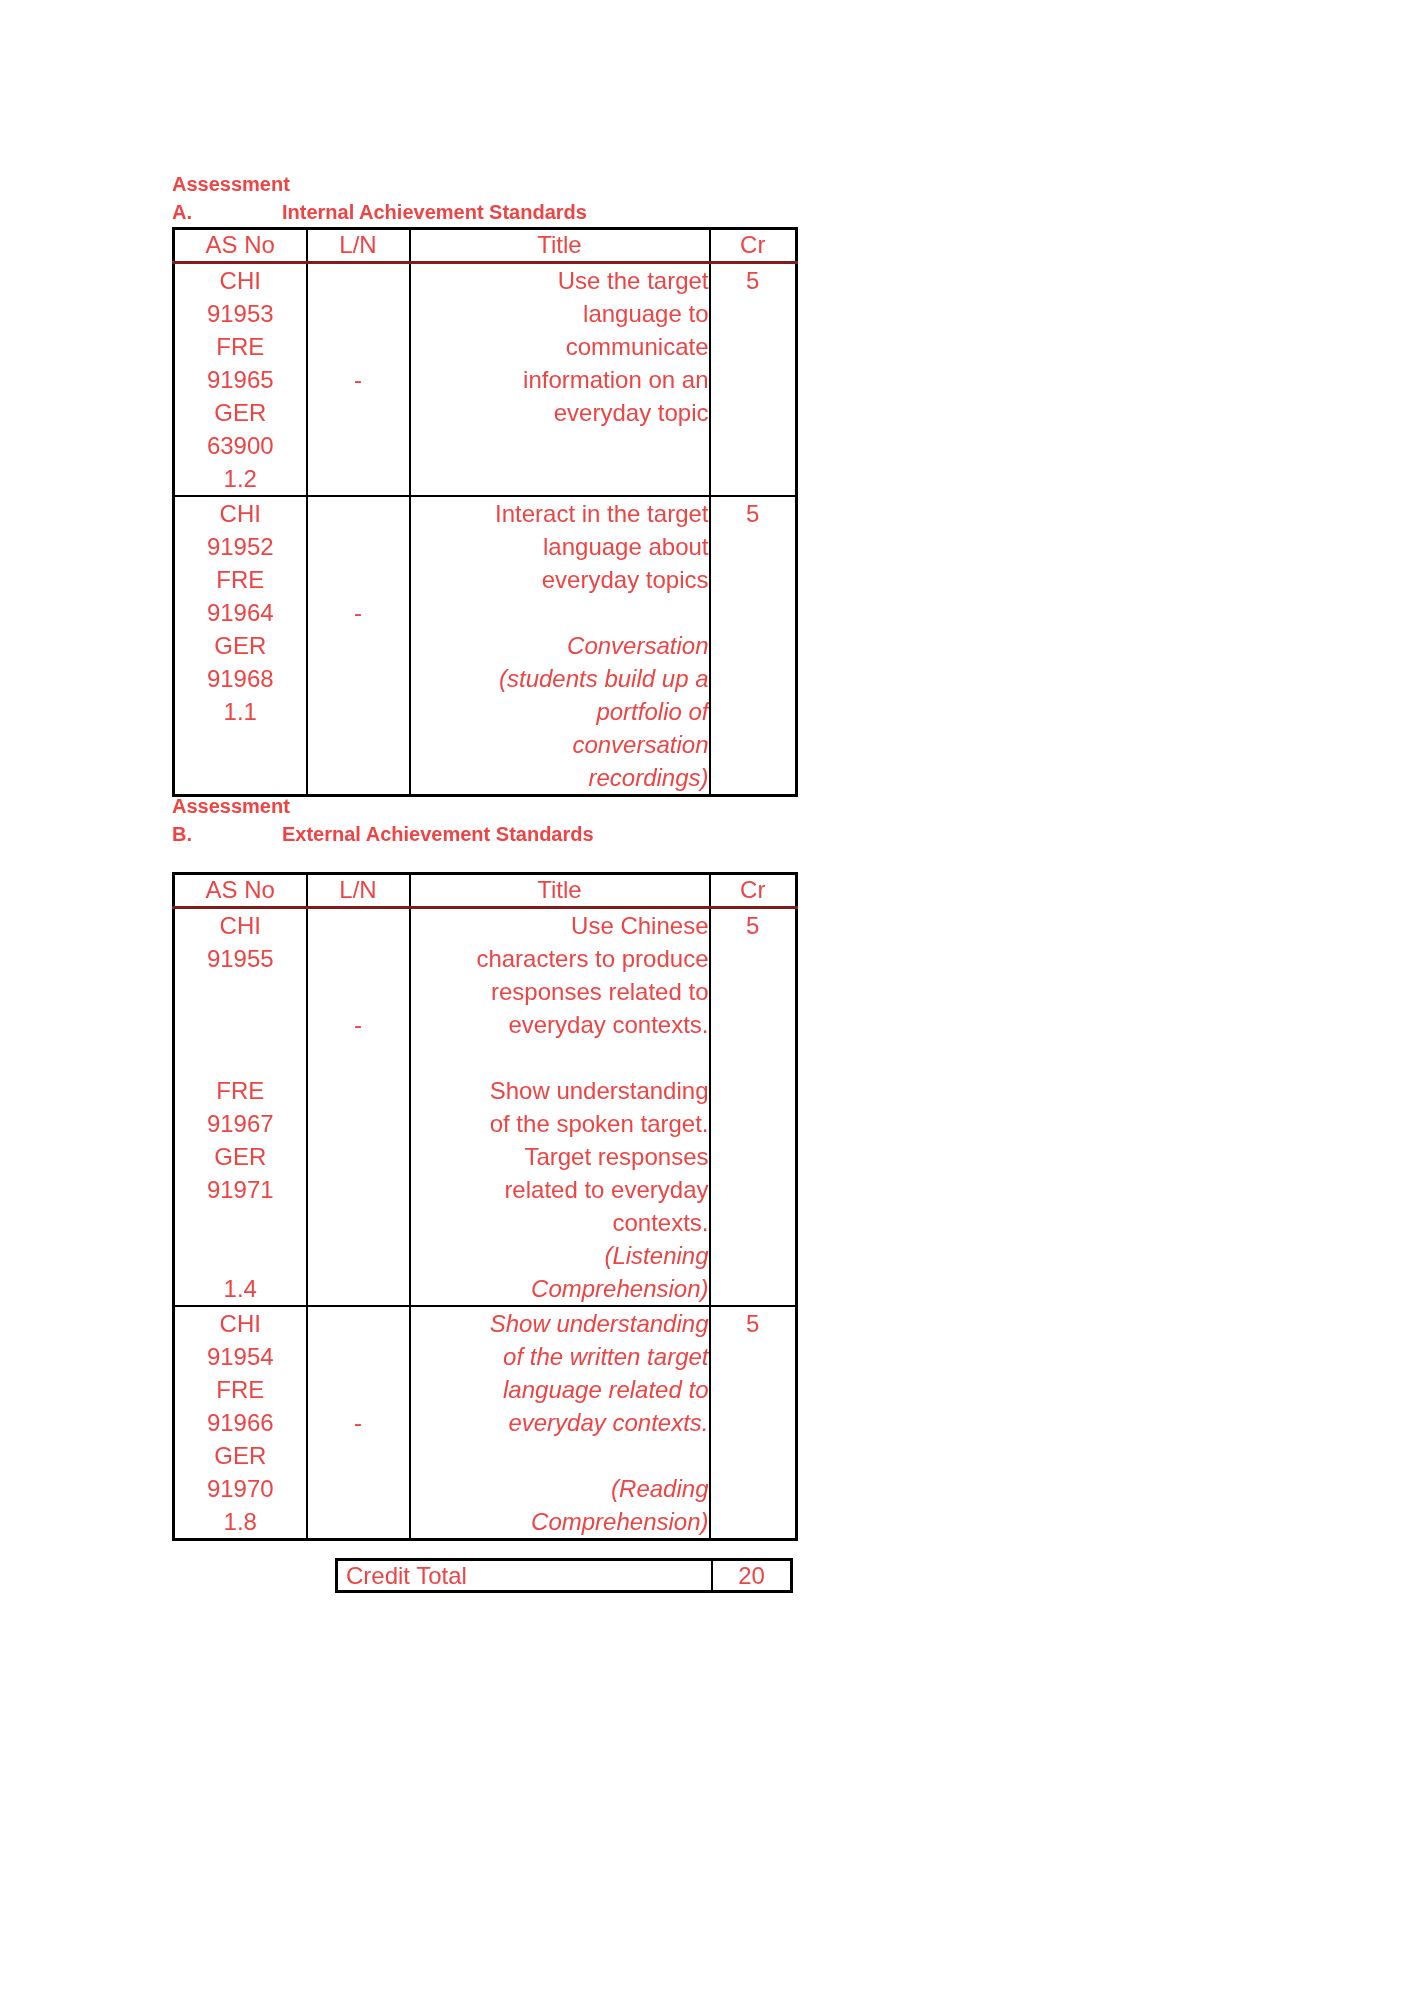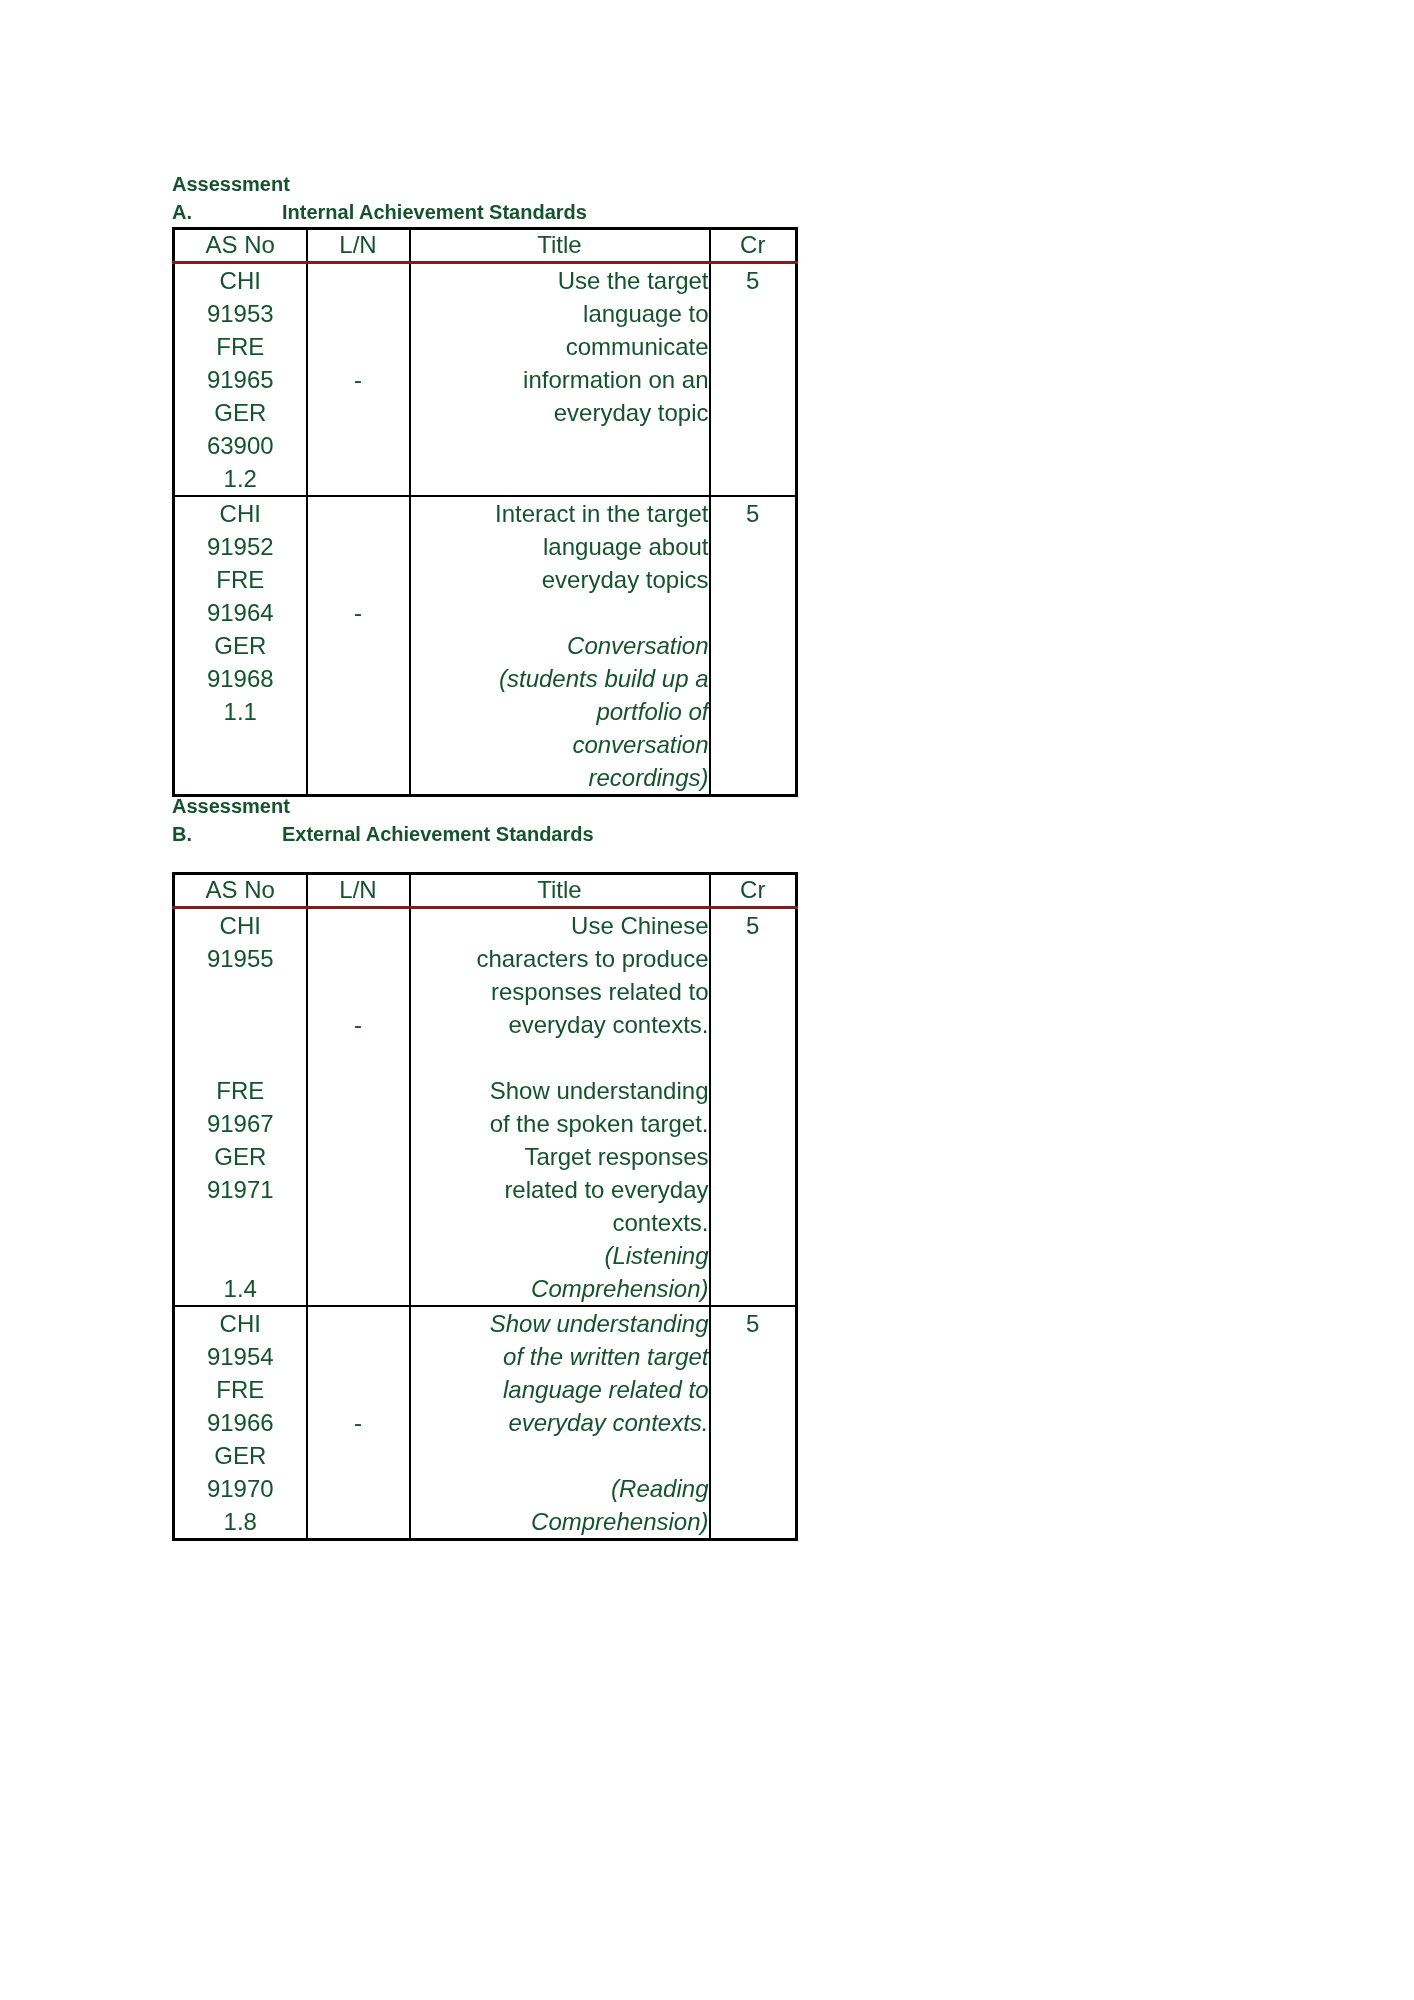--- a/index.html
+++ b/index.html
@@ -6,21 +6,21 @@
     margin: 0;
     padding: 0;
     background: #ffffff;
   }
   #page {
     position: relative;
     width: 1414px;
     height: 2000px;
     background: #ffffff;
     font-family: "Liberation Sans", sans-serif;
-    color: #14532d;
+    color: #ef4444;
     overflow: hidden;
   }
   .abs { position: absolute; }
 
   
   .heading-block {
     left: 172px;
     font-size: 20px;
     font-weight: bold;
     line-height: 28px;
@@ -273,14 +273,18 @@
             <div class="ln it">(Reading</div>
             <div class="ln it">Comprehension)</div>
           </td>
         <td class="cr cellpad">
             <div class="ln">5</div>
           </td>
       </tr>
     </tbody>
   </table>
 
+  <div class="abs" id="credit-total">
+    <div class="label-cell">Credit Total</div>
+    <div class="value-cell">20</div>
+  </div>
 
 </div>
 
 </body></html>

